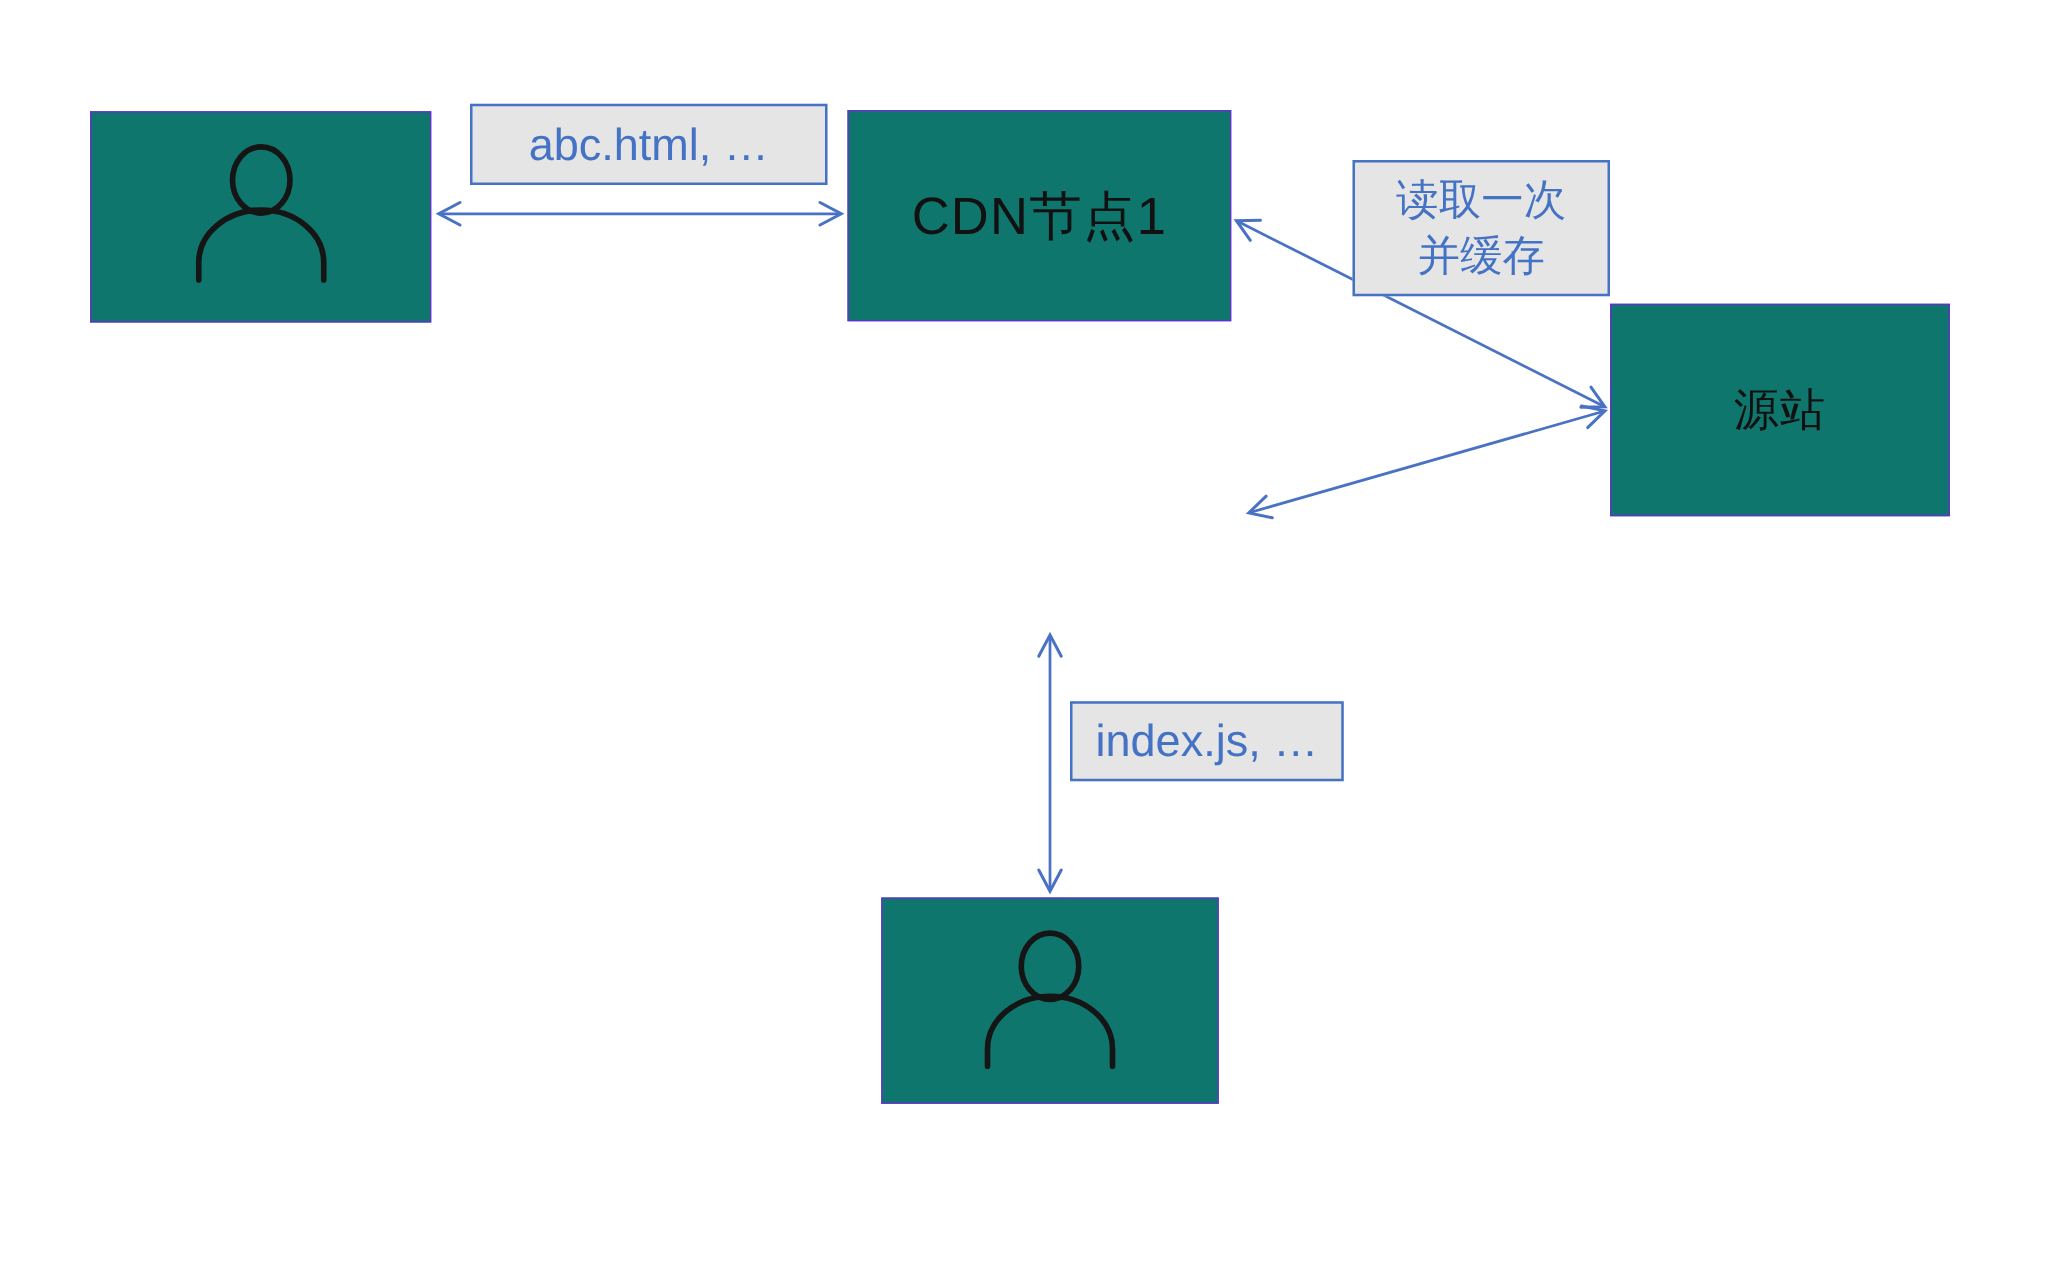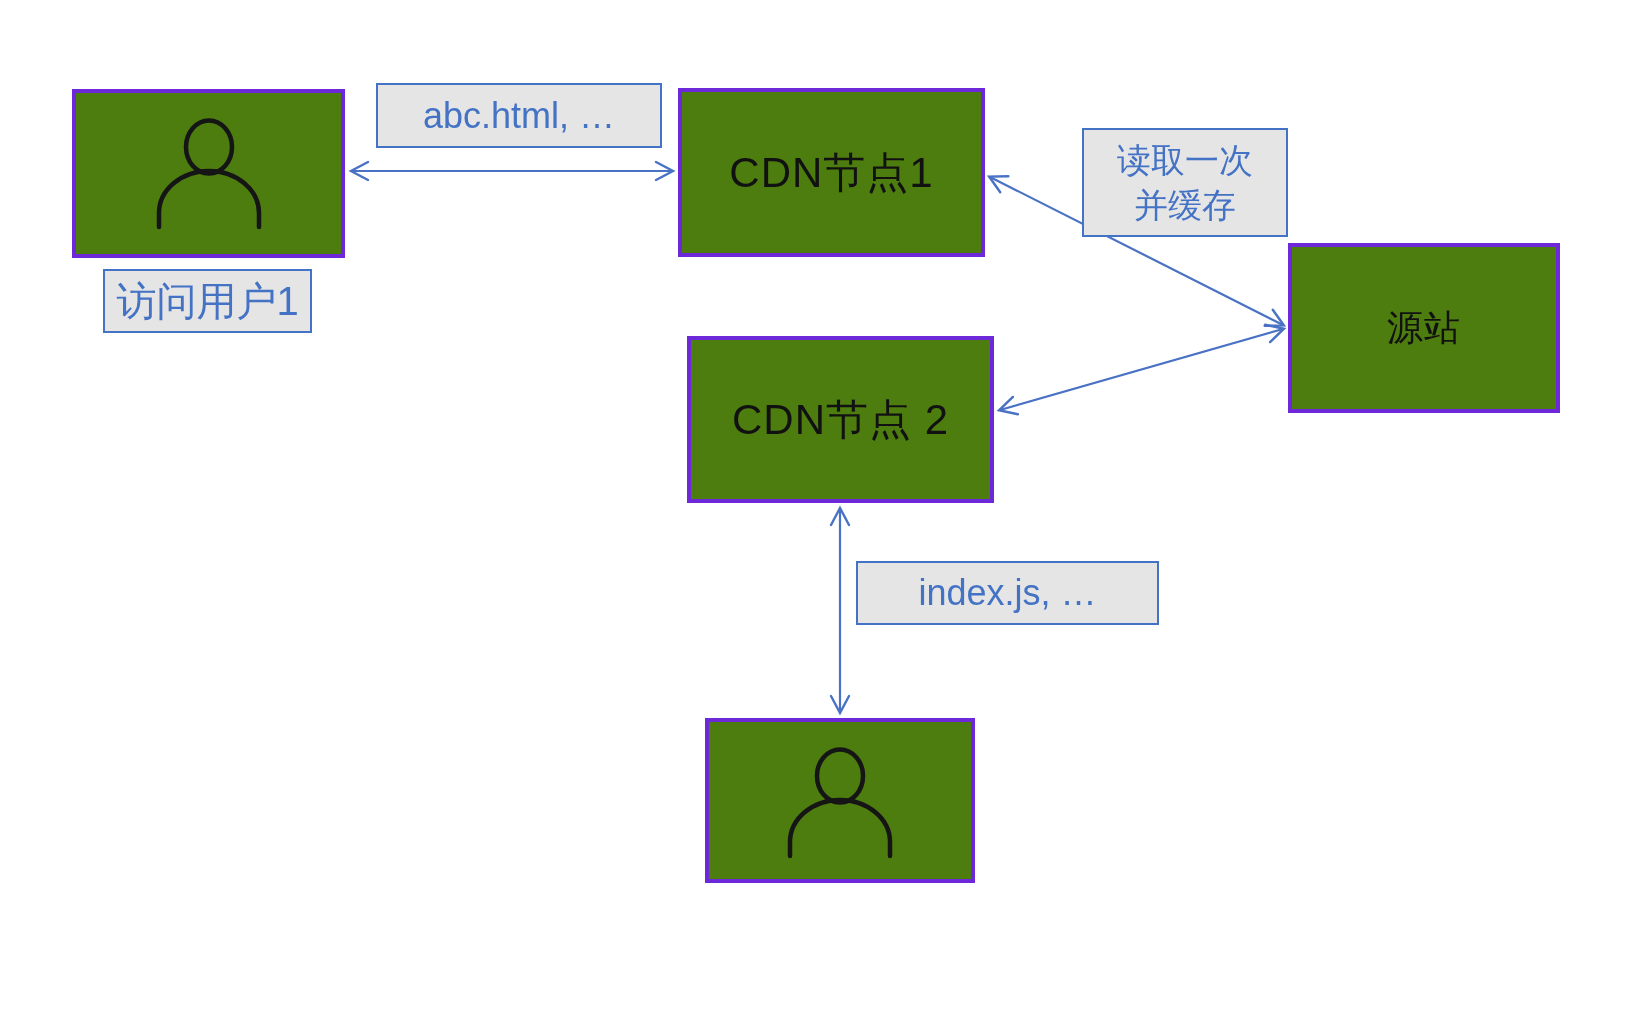--- a/index.html
+++ b/index.html
@@ -13,22 +13,22 @@
   }
   .edges-layer {
     position: absolute;
     left: 0; top: 0;
     width: 1640px; height: 1030px;
     pointer-events: none;
   }
   .node {
     position: absolute;
     box-sizing: border-box;
-    border: 4px solid #6d28d9;
-    background: #4d7c0f;
+    border: 1px solid #6d28d9;
+    background: #0f766e;
     display: flex;
     align-items: center;
     justify-content: center;
   }
   .node-text {
     color: #111111;
     font-size: 42px;
     letter-spacing: 1px;
     white-space: nowrap;
   }
@@ -71,46 +71,40 @@
   </svg>
 
   <div class="node person-node" style="left:72px; top:89px; width:273px; height:169px;">
     <svg class="person-svg" width="140" height="140" viewBox="0 0 140 140" xmlns="http://www.w3.org/2000/svg">
       <g fill="none" stroke="#151515" stroke-width="4.5" stroke-linecap="round">
         <ellipse cx="70" cy="54" rx="23" ry="26.5"></ellipse>
         <path d="M20,134 V120 A50,42 0 0 1 120,120 V134"></path>
       </g>
     </svg>
   </div>
-  <div class="tag" style="left:103px; top:269px; width:209px; height:64px;">
-    <span class="tag-text">访问用户1</span>
-  </div>
 
   <div class="tag" style="left:376px; top:83px; width:286px; height:65px;">
     <span class="file-text">abc.html, …</span>
   </div>
 
   <div class="node" style="left:678px; top:88px; width:307px; height:169px;">
     <span class="node-text">CDN节点1</span>
   </div>
 
   <div class="tag" style="left:1082px; top:128px; width:206px; height:109px;">
     <span class="cache-text">读取一次</span>
     <span class="cache-text">并缓存</span>
   </div>
 
   <div class="node" style="left:1288px; top:243px; width:272px; height:170px;">
     <span class="node-text origin-text">源站</span>
   </div>
 
-  <div class="node" style="left:687px; top:336px; width:307px; height:167px;">
-    <span class="node-text">CDN节点 2</span>
-  </div>
 
-  <div class="tag" style="left:856px; top:561px; width:303px; height:64px;">
+  <div class="tag" style="left:856px; top:561px; width:219px; height:64px;">
     <span class="file-text">index.js, …</span>
   </div>
 
   <div class="node person-node" style="left:705px; top:718px; width:270px; height:165px;">
     <svg class="person-svg" width="140" height="140" viewBox="0 0 140 140" xmlns="http://www.w3.org/2000/svg">
       <g fill="none" stroke="#151515" stroke-width="4.5" stroke-linecap="round">
         <ellipse cx="70" cy="54" rx="23" ry="26.5"></ellipse>
         <path d="M20,134 V120 A50,42 0 0 1 120,120 V134"></path>
       </g>
     </svg>

